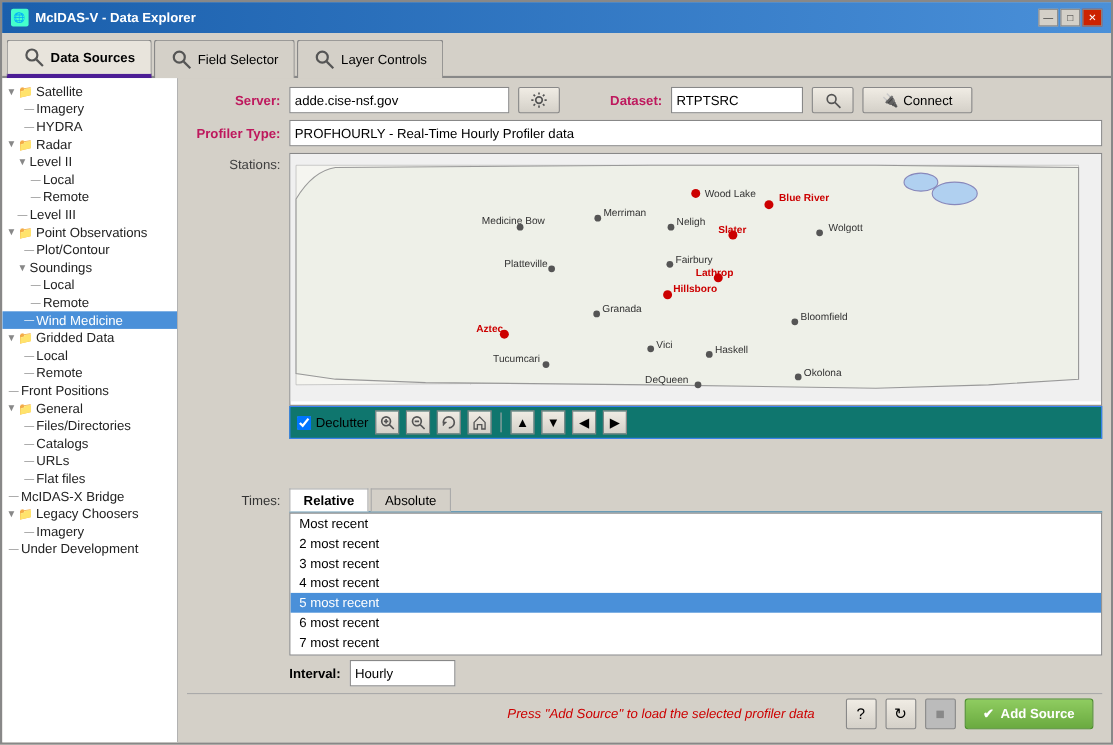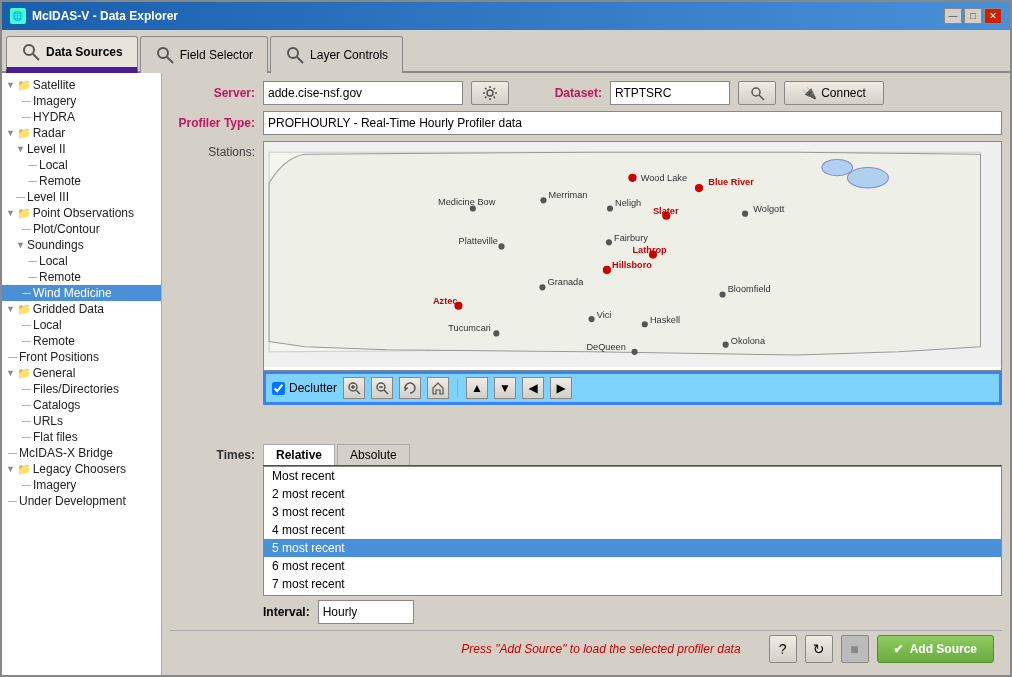--- a/index.html
+++ b/index.html
@@ -37,21 +37,21 @@
       border: 1px solid #888;
       border-bottom: none;
       background: #d4d0c8;
       cursor: pointer;
       font-size: 12px;
       margin-right: 2px;
       border-radius: 3px 3px 0 0;
       position: relative;
       top: 2px;
     }
-    .tab.active { background: #e8e4dc; border-bottom: 6px solid #4c1d95; font-weight: bold; }
+    .tab.active { background: #e8e4dc; border-bottom: 4px solid #4c1d95; font-weight: bold; }
     .tab-icon { width: 20px; height: 20px; display: flex; align-items: center; justify-content: center; }
 
     .content { display: flex; flex: 1; overflow: hidden; }
 
     
     .sidebar {
       width: 160px;
       background: white;
       border-right: 1px solid #aaa;
       overflow-y: auto;
@@ -125,22 +125,22 @@
       border: 1px solid #888;
       flex: 1;
       position: relative;
       overflow: hidden;
     }
 
     .map-svg { width: 100%; height: 100%; }
 
     
     .map-toolbar {
-      background: #7dd3fc;
-      border: 3px solid #3b82f6;
+      background: #0f766e;
+      border: 1px solid #3b82f6;
       padding: 3px 6px;
       display: flex;
       align-items: center;
       gap: 6px;
       flex-shrink: 0;
     }
     .map-tool-btn {
       width: 22px; height: 22px;
       border: 1px solid #888;
       background: linear-gradient(to bottom, #f0ece4, #d4d0c8);
@@ -550,21 +550,21 @@
             <div style="width:1px;height:18px;background:#aaa;margin:0 2px;"></div>
             <div class="map-tool-btn" title="Pan Up">▲</div>
             <div class="map-tool-btn" title="Pan Down">▼</div>
             <div class="map-tool-btn" title="Pan Left">◀</div>
             <div class="map-tool-btn" title="Pan Right">▶</div>
           </div>
         </div>
       </div>
 
       <div class="form-row" style="align-items:flex-start;">
-        <span class="times-label" style="font-weight:bold;min-width:85px;text-align:right;padding-top:4px;">Times:</span>
+        <span class="times-label" style="font-weight:normal;min-width:85px;text-align:right;padding-top:4px;">Times:</span>
         <div style="flex:1;">
           <div class="tab-panel">
             <div class="inner-tab active">Relative</div>
             <div class="inner-tab">Absolute</div>
           </div>
           <div class="times-list">
             <div class="time-item">Most recent</div>
             <div class="time-item">2 most recent</div>
             <div class="time-item">3 most recent</div>
             <div class="time-item">4 most recent</div>

